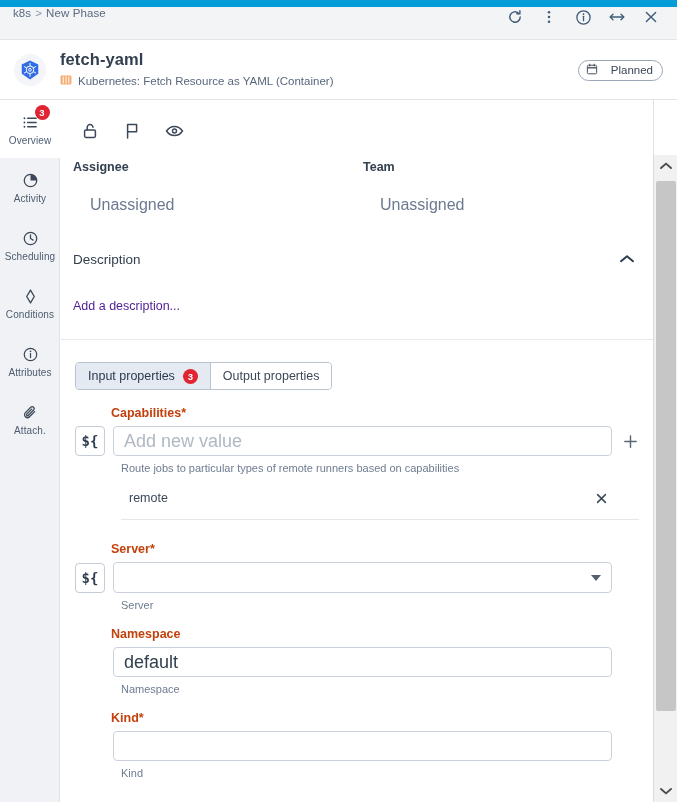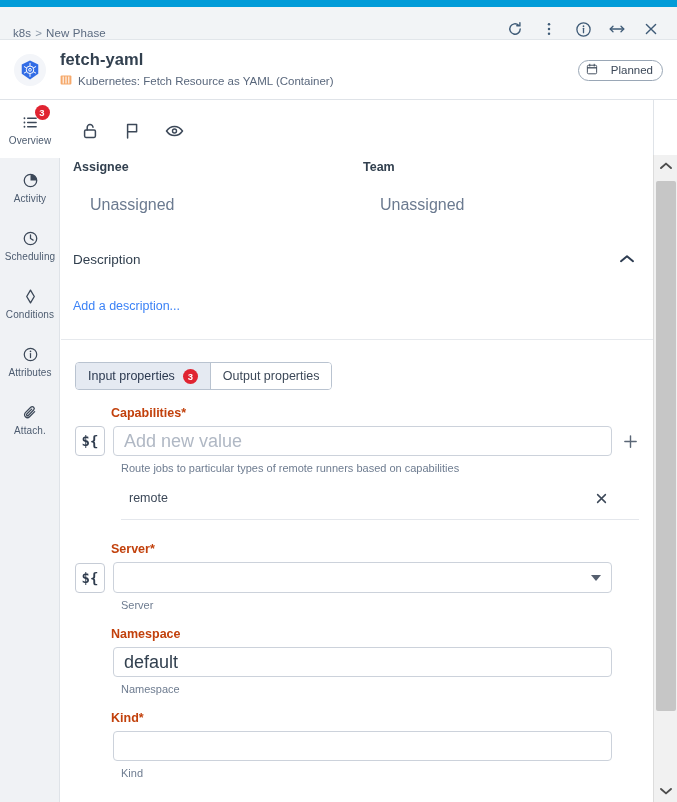--- a/index.html
+++ b/index.html
@@ -16,21 +16,21 @@
   .accent-bar {
     position: absolute; top: 0; left: 0; width: 677px; height: 7px;
     background: #029cd8;
   }
 
   
   .titlebar {
     position: absolute; top: 7px; left: 0; width: 677px; height: 33px;
     background: #f2f4f6;
     border-bottom: 1px solid #e2e6ea;
-    display: flex; align-items: flex-end;
+    display: flex; align-items: flex-start;
   }
   .breadcrumb {
     padding-left: 13px;
     font-size: 11.5px;
     color: #5c6b80;
     letter-spacing: .1px;
     white-space: nowrap;
   }
   .breadcrumb .sep { color: #8b98a8; padding: 0 4px; }
   .titlebar-actions {
@@ -142,21 +142,21 @@
     display: flex; align-items: center;
     padding: 33px 14px 0 12px;
   }
   .desc-title { font-size: 13.5px; color: #32404f; }
   .collapse-btn {
     margin-left: auto; color: #2e3d52; cursor: pointer;
     display: flex; align-items: center; justify-content: center;
     width: 24px; height: 24px;
   }
   .desc-placeholder {
-    font-size: 12.5px; color: #3b82f6; padding: 28px 0 0 12px;
+    font-size: 12.5px; color: #4c1d95; padding: 28px 0 0 12px;
   }
   .content-divider {
     margin: 26px 0 0 0; height: 1px; background: #e6e9ed;
     width: 592px;
   }
 
   
   .tabs {
     display: flex; margin: 22px 0 0 14px;
     border: 1px solid #b9c3d0; border-radius: 4px;

